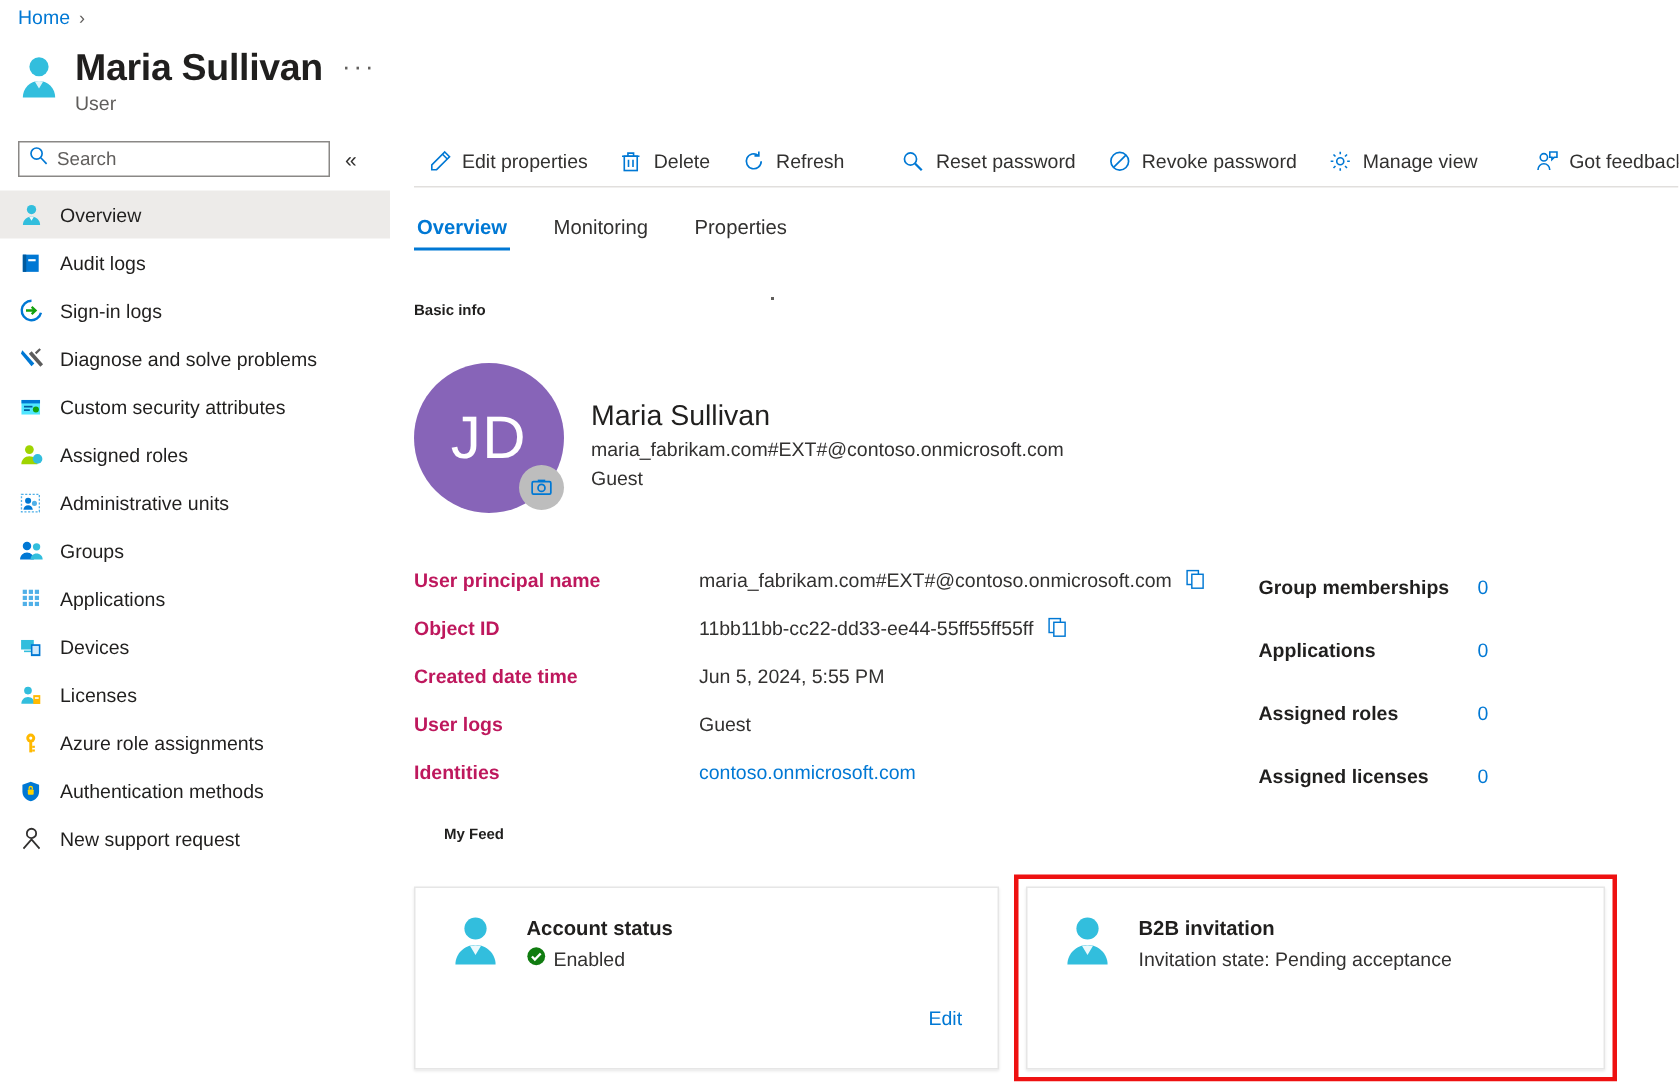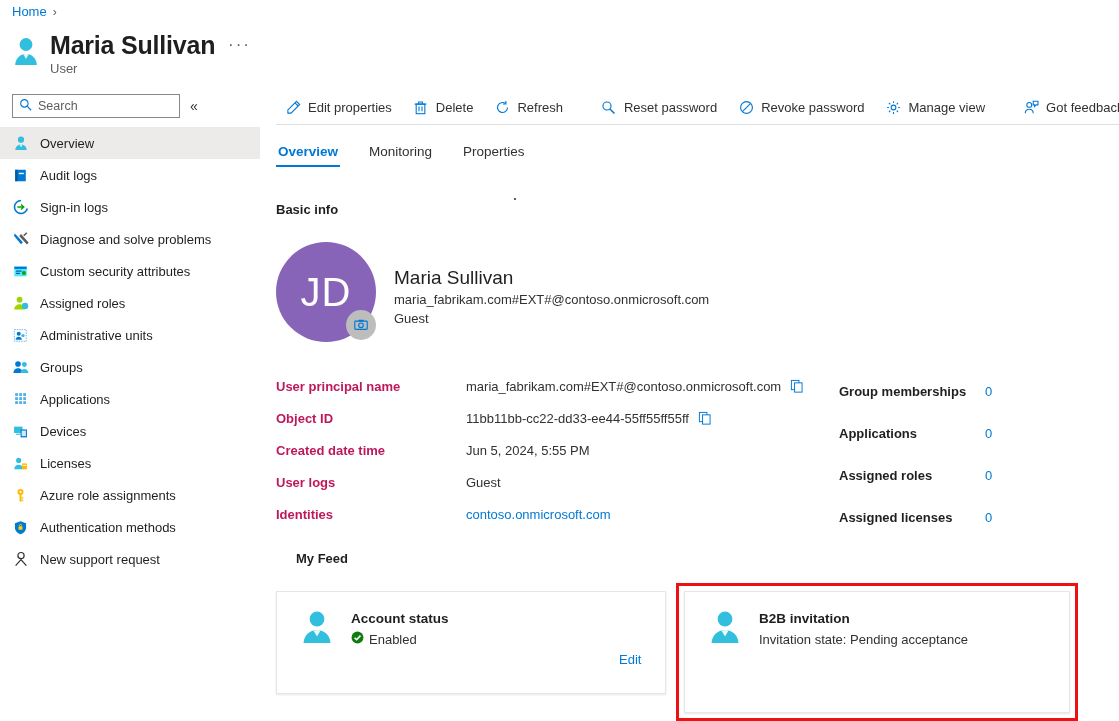--- a/index.html
+++ b/index.html
@@ -38,21 +38,21 @@
     font-size: 17px; color: #605e5c; letter-spacing: 2px;
     line-height: 10px; cursor: pointer; user-select: none;
   }
 
   
   .search-wrap {
     position: absolute; left: 12px; top: 94px;
     display: flex; align-items: center; gap: 10px;
   }
   .search-box {
-    width: 168px; height: 24px; border: 1px solid #8a8886;
+    width: 208px; height: 24px; border: 1px solid #8a8886;
     background: #fff; display: flex; align-items: center; gap: 6px;
     padding: 0 6px;
   }
   .search-box .mag { flex: 0 0 auto; }
   .search-box input {
     border: 0; outline: 0; font-size: 12.5px; width: 100%;
     font-family: "Liberation Sans", sans-serif; color: #323130;
     background: transparent;
   }
   .search-box input::placeholder { color: #605e5c; }
@@ -106,21 +106,21 @@
     position: relative;
   }
   .tab.active { font-weight: 600; color: #0078d4; }
   .tab.active::after {
     content: ""; position: absolute; left: 0; right: 0; bottom: 0;
     height: 2px; background: #0078d4;
   }
 
   
   .sec-head {
-    position: absolute; font-size: 13px; font-weight: 700; color: #201f1e;
+    position: absolute; font-size: 10px; font-weight: 700; color: #201f1e;
   }
   .dot-artifact {
     position: absolute; left: 514px; top: 198px;
     width: 2px; height: 2px; background: #605e5c;
   }
 
   
   .identity {
     position: absolute; left: 276px; top: 242px;
     display: flex; align-items: flex-start; gap: 18px;
@@ -160,21 +160,21 @@
   .pr-row { height: 42px; display: flex; align-items: center; }
   .pr-label { width: 146px; font-size: 13px; font-weight: 600; color: #201f1e; }
   .pr-count { font-size: 13px; color: #0078d4; cursor: pointer; }
 
   
   .card {
     position: absolute; background: #fff;
     border: 1px solid #e6e6e6;
     box-shadow: 0 1px 2px rgba(0,0,0,.10);
   }
-  #card-account { left: 276px; top: 591px; width: 390px; height: 103px; }
+  #card-account { left: 276px; top: 591px; width: 390px; height: 122px; }
   #card-b2b     { left: 684px; top: 591px; width: 386px; height: 122px; }
   .card-inner { display: flex; gap: 16px; padding: 17px 18px 0 22px; }
   .card-icon { width: 36px; height: 36px; flex: 0 0 36px; }
   .card-title { font-size: 13.5px; font-weight: 700; color: #201f1e; line-height: 20px; }
   .card-sub {
     font-size: 13px; color: #323130; line-height: 21px;
     display: flex; align-items: center; gap: 5px;
   }
   .card-link {
     font-size: 13px; color: #0078d4; cursor: pointer;

